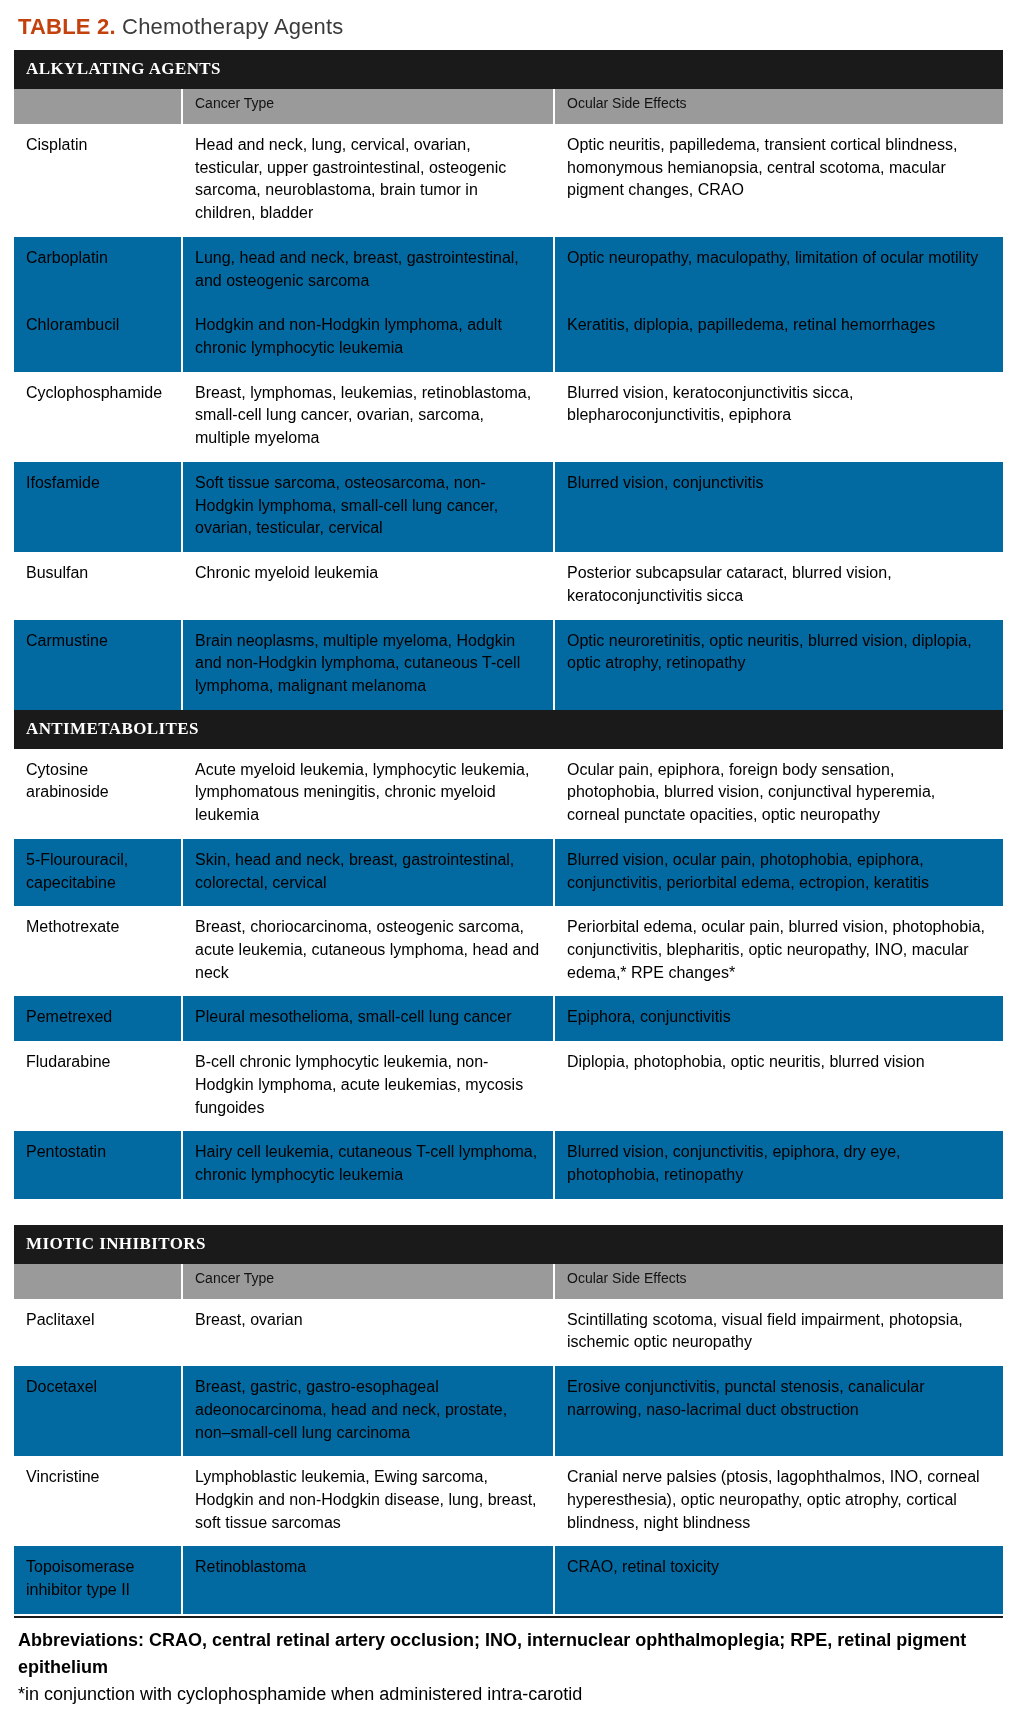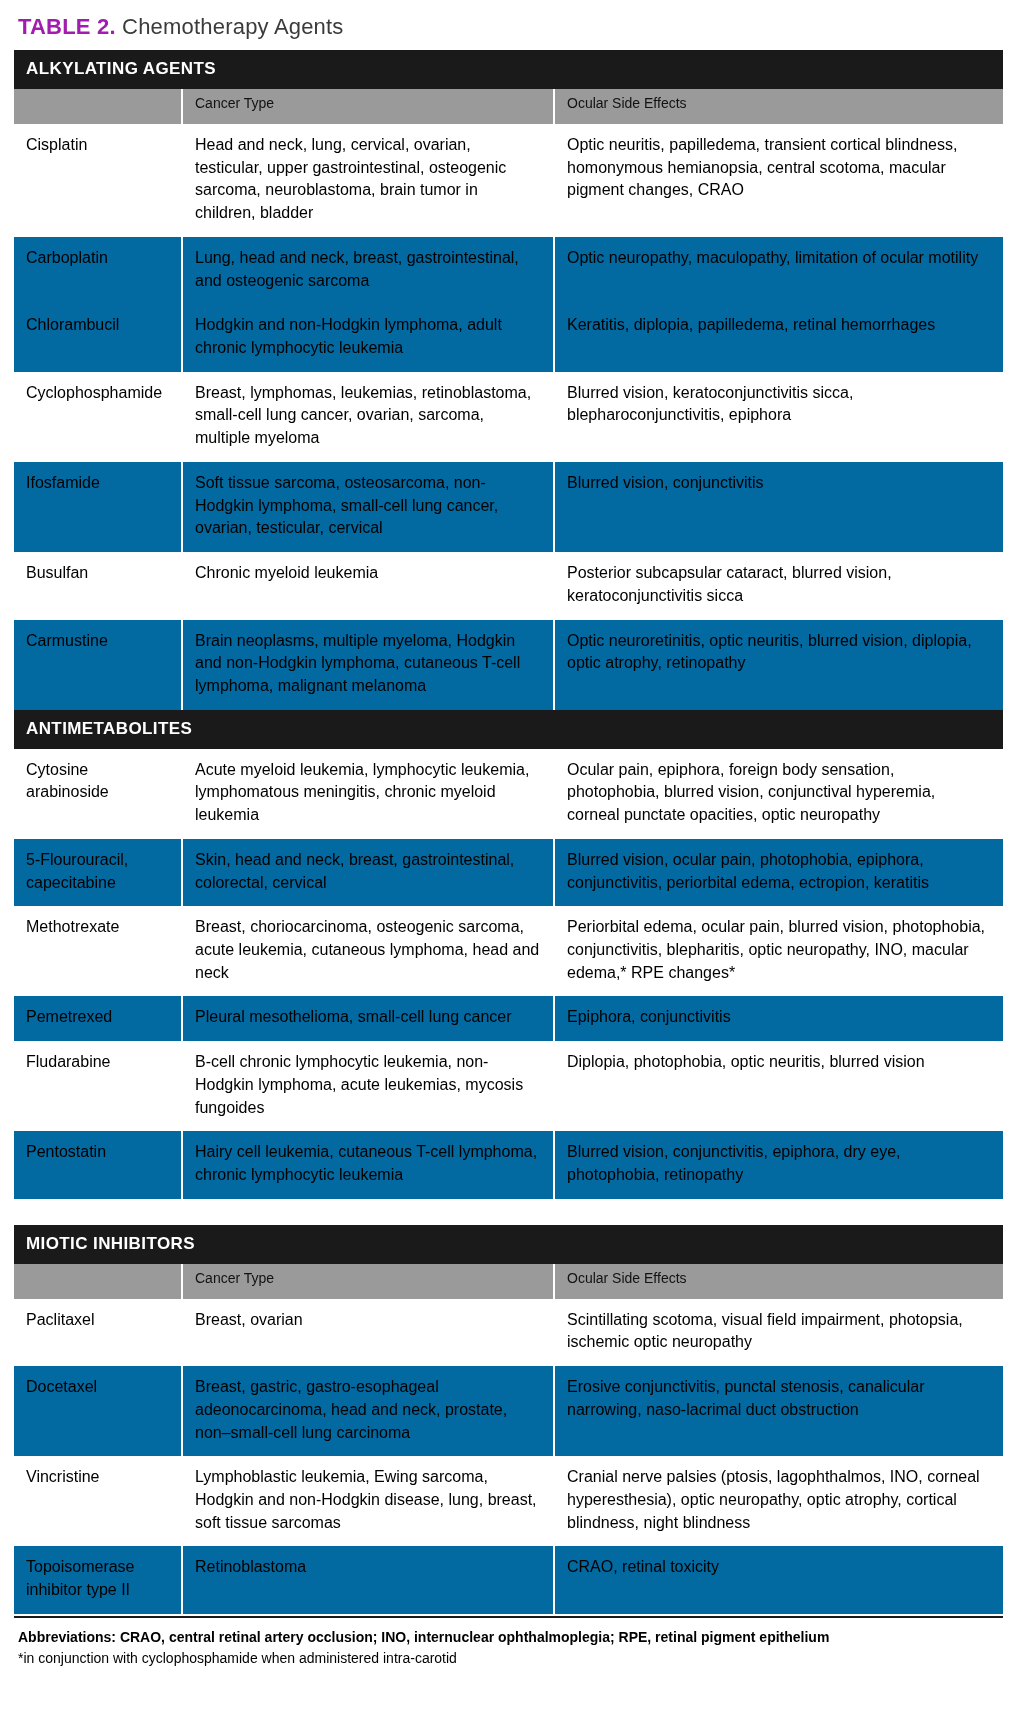--- a/index.html
+++ b/index.html
@@ -19,36 +19,37 @@
     padding: 10px 14px 0 14px;
   }
   
   .table-title {
     font-size: 22px;
     font-weight: 700;
     letter-spacing: .2px;
     padding: 4px 0 10px 4px;
     white-space: nowrap;
   }
-  .table-title .tnum { color: #a21caf; }
+  .table-title .tnum { color: #c2410c; }
   .table-title .tname { color: #3b3b3b; font-weight: 400; }
 
   
   .tbl {
     width: 100%;
     border-collapse: collapse;
     table-layout: fixed;
   }
   .section-head td {
     background: #1a1a1a;
     color: #ffffff;
     font-size: 17px;
     font-weight: 700;
     letter-spacing: .4px;
     padding: 9px 12px 10px 12px;
+    font-family: Liberation Serif, serif;
   }
   .col-head td {
     background: #9a9a9a;
     color: #121212;
     font-size: 14px;
     font-weight: 400;
     padding: 6px 12px 13px 12px;
     border-right: 2px solid #ffffff;
   }
   .col-head td:last-child { border-right: none; }
@@ -65,21 +66,21 @@
   tr.row.odd td  { background: #ffffff; }
   tr.row.even td { background: #0369a1; }
 
   col.c1 { width: 168px; }
   col.c2 { width: 372px; }
   col.c3 { width: 449px; }
 
   .spacer { height: 26px; }
 
   .footnotes {
-    font-size: 14px;
+    font-size: 18px;
     line-height: 1.5;
     padding: 9px 4px 14px 4px;
     border-top: 2px solid #1a1a1a;
     margin-top: 2px;
   }
   .footnotes div { font-weight: 700; }
   .footnotes div.fn2 { font-weight: 400; }
 </style>
 </head>
 <body>

